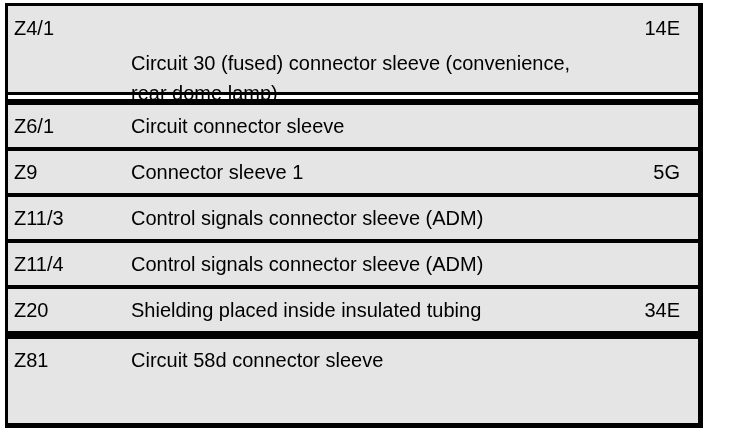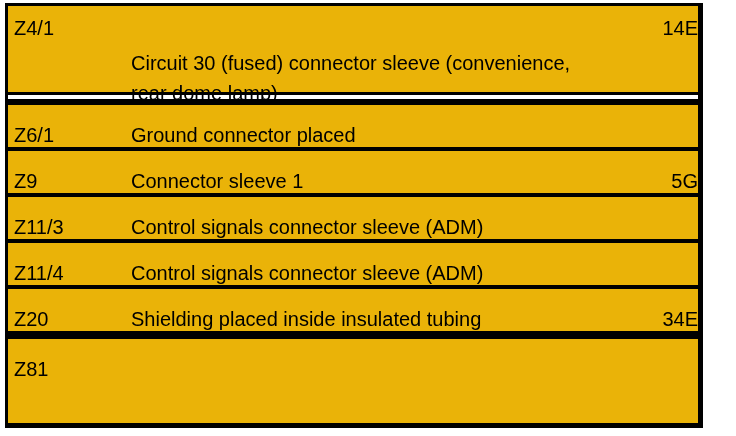--- a/index.html
+++ b/index.html
@@ -19,40 +19,40 @@
   .doc-table {
     position: absolute;
     left: 5px;
     top: 3px;
     width: 698px;
     height: 425px;
     box-sizing: border-box;
     border: 3px solid #000000;
     border-right-width: 5px;
     border-bottom-width: 5px;
-    background: #eab308;
+    background: #e5e5e5;
   }
   .row {
     display: flex;
-    align-items: flex-end;
+    align-items: center;
     padding-left: 6px;
     box-sizing: border-box;
     font-size: 20px;
     line-height: 24px;
   }
   .row-std { height: 42px; }
   .row-first {
     height: 86px;
     align-items: flex-start;
     padding-top: 10px;
   }
   .row-first .cell-desc { line-height: 30px; margin-top: 32px; }
   .cell-code { width: 117px; flex: 0 0 auto; }
   .cell-desc { width: 470px; flex: 0 0 auto; }
-  .cell-loc  { flex: 1 1 auto; text-align: right; padding-right: 0; }
+  .cell-loc  { flex: 1 1 auto; text-align: right; padding-right: 18px; }
   .sep { height: 4px; background: #000000; }
   .sep-a { height: 3px; background: #000000; }
   .sep-gap { height: 4px; background: #ffffff; }
   .sep-b { height: 6px; background: #000000; }
 </style>
 </head>
 <body>
 
 <div class="page">
   <div class="doc-table">
@@ -61,21 +61,21 @@
       <div class="cell-code">Z4/1</div>
       <div class="cell-desc">Circuit 30 (fused) connector sleeve (convenience, rear dome lamp)</div>
       <div class="cell-loc">14E</div>
     </div>
     <div class="sep-a"></div>
     <div class="sep-gap"></div>
     <div class="sep-b"></div>
 
     <div class="row row-std">
       <div class="cell-code">Z6/1</div>
-      <div class="cell-desc">Ground connector placed</div>
+      <div class="cell-desc">Circuit connector sleeve</div>
     </div>
     <div class="sep"></div>
 
     <div class="row row-std">
       <div class="cell-code">Z9</div>
       <div class="cell-desc">Connector sleeve 1</div>
       <div class="cell-loc">5G</div>
     </div>
     <div class="sep"></div>
 
@@ -95,16 +95,17 @@
       <div class="cell-code">Z20</div>
       <div class="cell-desc">Shielding placed inside insulated tubing</div>
       <div class="cell-loc">34E</div>
     </div>
     <div class="sep"></div>
 
     <div class="sep"></div>
 
     <div class="row row-std">
       <div class="cell-code">Z81</div>
+      <div class="cell-desc">Circuit 58d connector sleeve</div>
     </div>
 
   </div>
 </div>
 
 </body></html>

